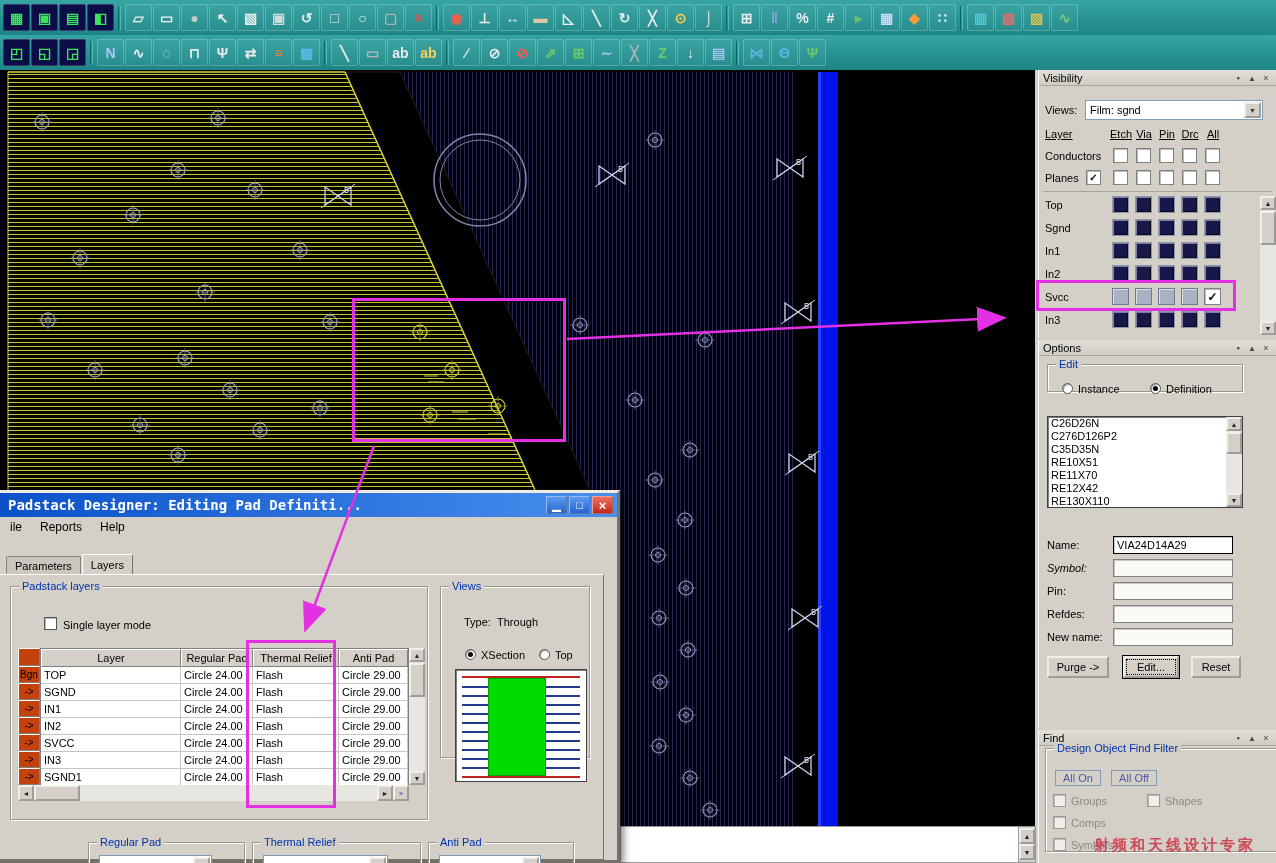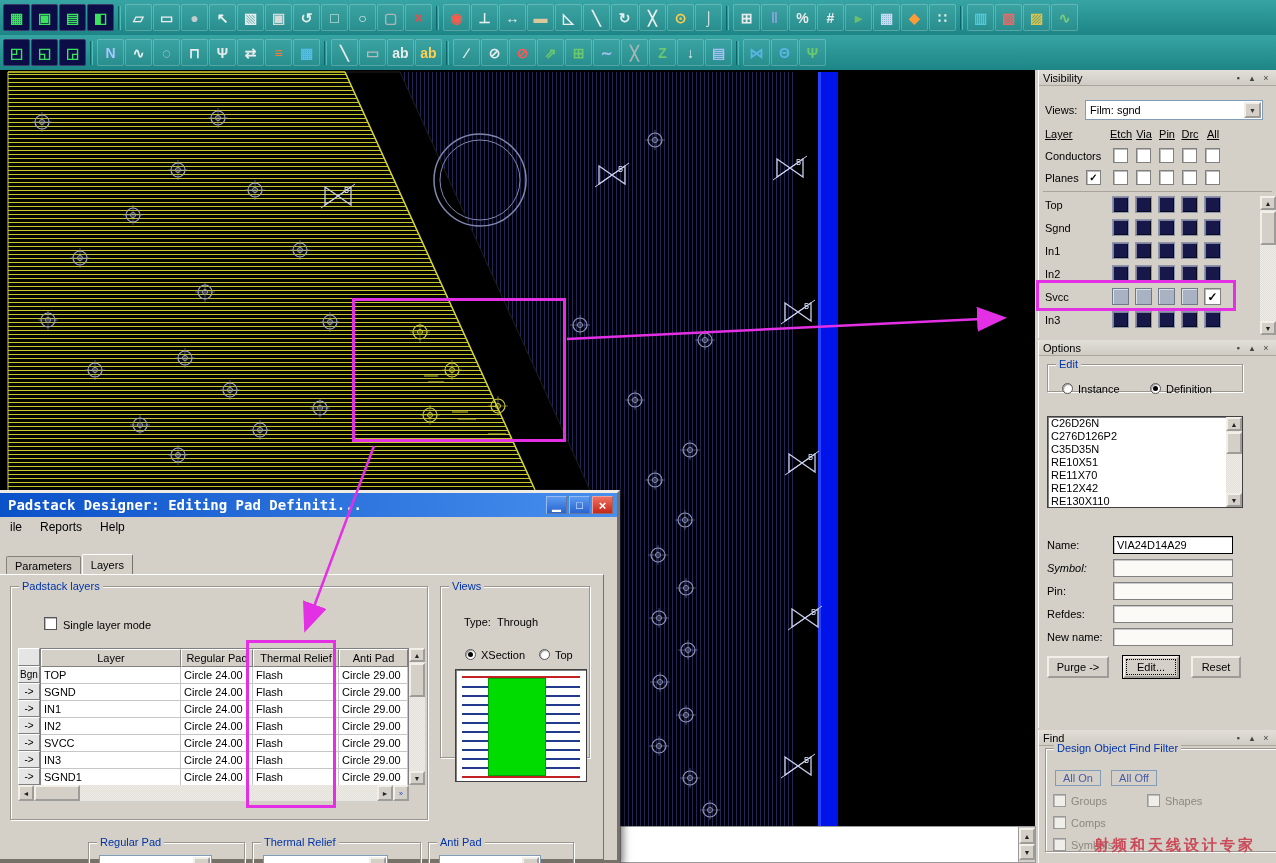--- a/index.html
+++ b/index.html
@@ -82,21 +82,21 @@
 .wbtn.close{background:linear-gradient(#f07060,#c32818);border:1px outset #f0a098;font-size:13px}
 .menubar{position:absolute;left:0;top:24px;width:628px;height:20px;display:flex;align-items:center;padding-left:11px;font-size:12px;background:#d4d0c8}
 .menu-item{padding:0 9px}
 .menu-item:first-child{padding-left:10px}
 #dlg-tabs{position:absolute;left:17px;top:61px;height:20px;display:flex;align-items:flex-end}
 .tab{height:18px;padding:0 8px;display:flex;align-items:center;font-size:11px;background:#cbc7bf;border:1px solid #878378;border-bottom:none;border-radius:2px 2px 0 0;margin-right:1px}
 .tab.active{height:20px;background:#d4d0c8;border-color:#fff #76726a #d4d0c8 #fff;position:relative;z-index:3}
 #dlg-page{position:absolute;left:5px;top:81px;width:610px;height:286px;background:#d4d0c8;border:1px solid;border-color:#fff #76726a #76726a #fff}
 #single-layer-label{position:absolute;font-size:11px}
 #ps-prefix{position:absolute;left:29px;top:155px;width:22px}
-.ps-pblank,.ps-pcell{height:17px;background:#e5e5e5;border:1px solid;border-color:#fff #808080 #808080 #fff;display:flex;align-items:center;justify-content:center;font-size:10px}
+.ps-pblank,.ps-pcell{height:17px;background:#c2410c;border:1px solid;border-color:#fff #808080 #808080 #fff;display:flex;align-items:center;justify-content:center;font-size:10px}
 .ps-pblank{height:18px}
 #ps-grid{position:absolute;left:51px;top:155px;width:369px;background:#fff;border:1px solid #808080}
 .ps-row{display:flex;height:17px}
 .ps-row.head{height:18px}
 .ps-hcell{background:#d4d0c8;border:1px solid;border-color:#fff #808080 #808080 #fff;display:flex;align-items:center;justify-content:center;font-size:11px;overflow:hidden;white-space:nowrap}
 .ps-cell{border-right:1px solid #c6c6c6;border-bottom:1px solid #c6c6c6;display:flex;align-items:center;padding-left:3px;font-size:11px;background:#fff;overflow:hidden;white-space:nowrap}
 #views-type{position:absolute;font-size:11px}
 #xsection-preview{position:absolute;background:#fff;border:1px solid #404040;box-shadow:inset 1px 1px 0 #808080;overflow:hidden}
 .xline{position:absolute;left:6px;right:6px;height:2px}
 #green-pad{position:absolute;background:#00dc00;border:1px solid #00a000}

